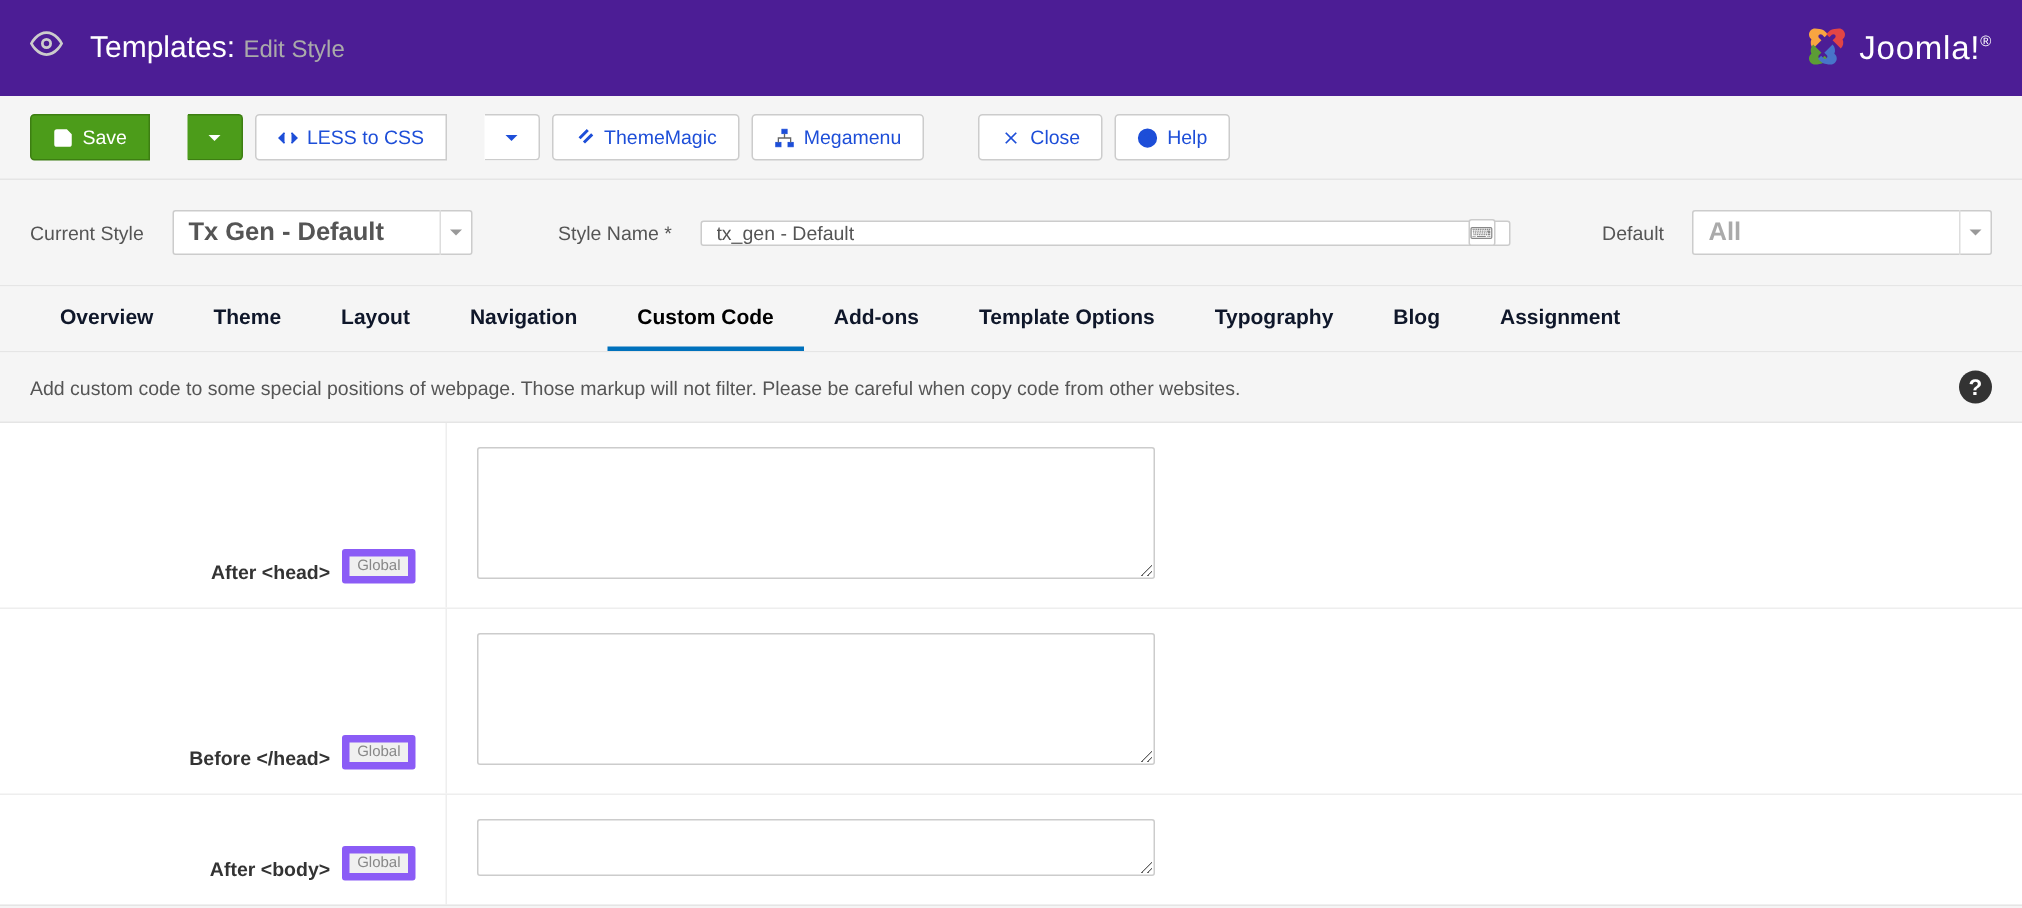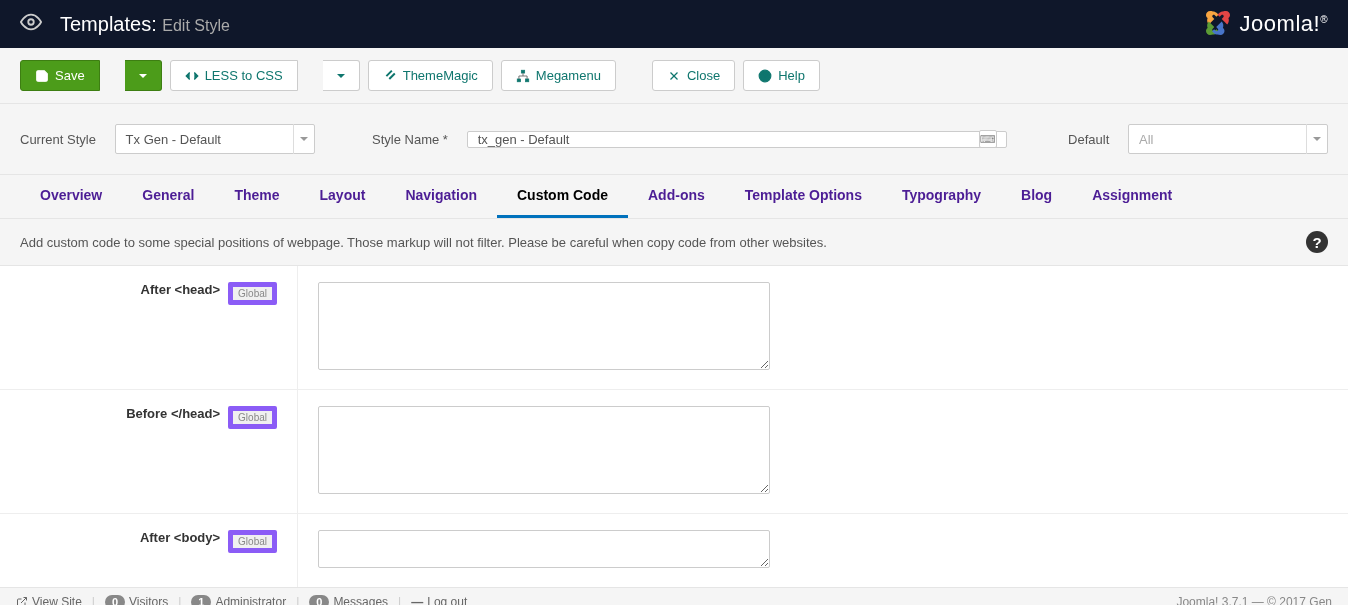--- a/index.html
+++ b/index.html
@@ -1,63 +1,63 @@
 <!DOCTYPE html>
 <html><head>
 <meta charset="utf-8">
 <style>
 * { box-sizing: border-box; margin: 0; padding: 0; }
 body { font-family: -apple-system, BlinkMacSystemFont, "Segoe UI", Helvetica, Arial, sans-serif; font-size: 13px; color: #555; background: #fff; width: 1348px; }
 
 
-.header { background: #0f172a; color: #fff; height: 48px; display: flex; align-items: center; padding: 0 20px; justify-content: space-between; }
+.header { background: #4c1d95; color: #fff; height: 64px; display: flex; align-items: center; padding: 0 20px; justify-content: space-between; }
 .header-left { display: flex; align-items: center; gap: 18px; }
 .header .eye { font-size: 20px; color: #ccc; }
 .header h1 { font-weight: 300; font-size: 20px; color: #fff; margin: 0; }
 .header h1 .sub { color: #aaa; font-size: 16px; font-weight: 300; }
 .logo { display: flex; align-items: center; gap: 6px; }
 .logo-text { font-size: 22px; color: #fff; font-weight: 300; letter-spacing: 0.5px; }
 .logo-tm { font-size: 10px; vertical-align: super; }
 
 
 .toolbar { background: #f5f5f5; border-bottom: 1px solid #e5e5e5; padding: 12px 20px; display: flex; gap: 8px; }
 .btn-group { display: inline-flex; gap: 25px; }
-.btn { background: #fff; border: 1px solid #ccc; padding: 7px 14px; font-size: 13px; color: #0f766e; cursor: pointer; display: inline-flex; align-items: center; gap: 6px; border-radius: 3px; }
+.btn { background: #fff; border: 1px solid #ccc; padding: 7px 14px; font-size: 13px; color: #1d4ed8; cursor: pointer; display: inline-flex; align-items: center; gap: 6px; border-radius: 3px; }
 .btn-group .btn { border-radius: 0; }
 .btn-group .btn:first-child { border-radius: 3px 0 0 3px; }
 .btn-group .btn:last-child { border-radius: 0 3px 3px 0; border-left: 0; }
 .btn-success { background: #4c9c1a; border-color: #3d7e12; color: #fff; }
 .btn .caret { width: 0; height: 0; border-left: 4px solid transparent; border-right: 4px solid transparent; border-top: 4px solid currentColor; }
 .btn .icon-svg { width: 14px; height: 14px; fill: currentColor; stroke: currentColor; }
 
 
 .style-row { background: #f5f5f5; padding: 20px 20px 20px 20px; border-bottom: 1px solid #e5e5e5; display: flex; align-items: center; gap: 10px; justify-content: space-between; }
 .style-row label { color: #555; font-size: 13px; }
 .select-wrap, .input-wrap { position: relative; }
-.select-ctrl { background: #fff; border: 1px solid #ccc; height: 30px; padding: 0 28px 0 10px; font-size: 13px; color: #555; min-width: 200px; border-radius: 2px; appearance: none; cursor: pointer; display: flex; align-items: center; }
+.select-ctrl { background: #fff; border: 1px solid #ccc; height: 30px; padding: 0 28px 0 10px; font-size: 17px; color: #555; min-width: 200px; border-radius: 2px; appearance: none; cursor: pointer; display: flex; align-items: center; font-weight: bold; }
 .select-caret { position: absolute; right: 0; top: 0; height: 30px; width: 22px; border-left: 1px solid #ddd; display: flex; align-items: center; justify-content: center; pointer-events: none; }
 .select-caret::after { content: ""; border-left: 4px solid transparent; border-right: 4px solid transparent; border-top: 4px solid #999; }
 .text-input { background: #fff; border: 1px solid #ccc; height: 17px; padding: 0 30px 0 10px; font-size: 13px; color: #555; width: 540px; border-radius: 2px; }
 .default-select { min-width: 200px; color: #aaa; }
 .gap { flex: 0 0 20px; }
 .gap-lg { flex: 0 0 24px; }
 
 
 .tabs { background: #f5f5f5; border-bottom: 1px solid #e5e5e5; display: flex; padding: 0 20px; }
-.tab { padding: 12px 20px; font-size: 14px; font-weight: 700; color: #4c1d95; cursor: pointer; border-bottom: 3px solid transparent; }
+.tab { padding: 12px 20px; font-size: 14px; font-weight: 700; color: #0f172a; cursor: pointer; border-bottom: 3px solid transparent; }
 .tab.active { color: #000; border-bottom-color: #0071bc; }
 
 
 .desc-row { background: #f5f5f5; border-bottom: 1px solid #e5e5e5; padding: 12px 20px; display: flex; align-items: center; justify-content: space-between; color: #555; gap: 48px; }
 .help-circle { width: 22px; height: 22px; border-radius: 50%; background: #333; color: #fff; font-weight: 700; font-size: 15px; display: flex; align-items: center; justify-content: center; cursor: pointer; }
 
 
 .form-area { background: #fff; }
 .form-row { display: flex; border-bottom: 1px solid #eee; }
-.form-label-col { width: 298px; border-right: 1px solid #eee; padding: 16px 20px 16px 20px; display: flex; justify-content: flex-end; align-items: flex-start; gap: 8px; }
+.form-label-col { width: 298px; border-right: 1px solid #eee; padding: 16px 20px 16px 20px; display: flex; justify-content: flex-end; align-items: flex-end; gap: 8px; }
 .form-label-col .lbl { font-weight: 700; color: #333; font-size: 13px; }
 .badge-global { background: #f0f0f0; border: 5px solid #8b5cf6; color: #888; font-size: 10px; padding: 1px 5px; border-radius: 2px; }
 .form-field-col { padding: 16px 20px; flex: 1; }
 .textarea { border: 1px solid #ccc; width: 452px; height: 88px; padding: 6px; font-family: inherit; font-size: 13px; resize: both; border-radius: 2px; }
 .textarea.short { height: 38px; }
 
 
 .footer { position: relative; border-top: 1px solid #e5e5e5; background: #f5f5f5; height: 28px; display: flex; align-items: center; justify-content: space-between; padding: 0 16px; font-size: 12px; color: #666; }
 .footer-left { display: flex; align-items: center; gap: 10px; }
 .footer-item { display: flex; align-items: center; gap: 4px; }
@@ -173,21 +173,20 @@
   <div class="gap-lg"></div>
   <label>Default</label>
   <div class="select-wrap">
     <div class="select-ctrl default-select">All</div>
     <div class="select-caret"></div>
   </div>
 </div>
 
 <div class="tabs">
   <div class="tab">Overview</div>
-  <div class="tab">General</div>
   <div class="tab">Theme</div>
   <div class="tab">Layout</div>
   <div class="tab">Navigation</div>
   <div class="tab active">Custom Code</div>
   <div class="tab">Add-ons</div>
   <div class="tab">Template Options</div>
   <div class="tab">Typography</div>
   <div class="tab">Blog</div>
   <div class="tab">Assignment</div>
 </div>

